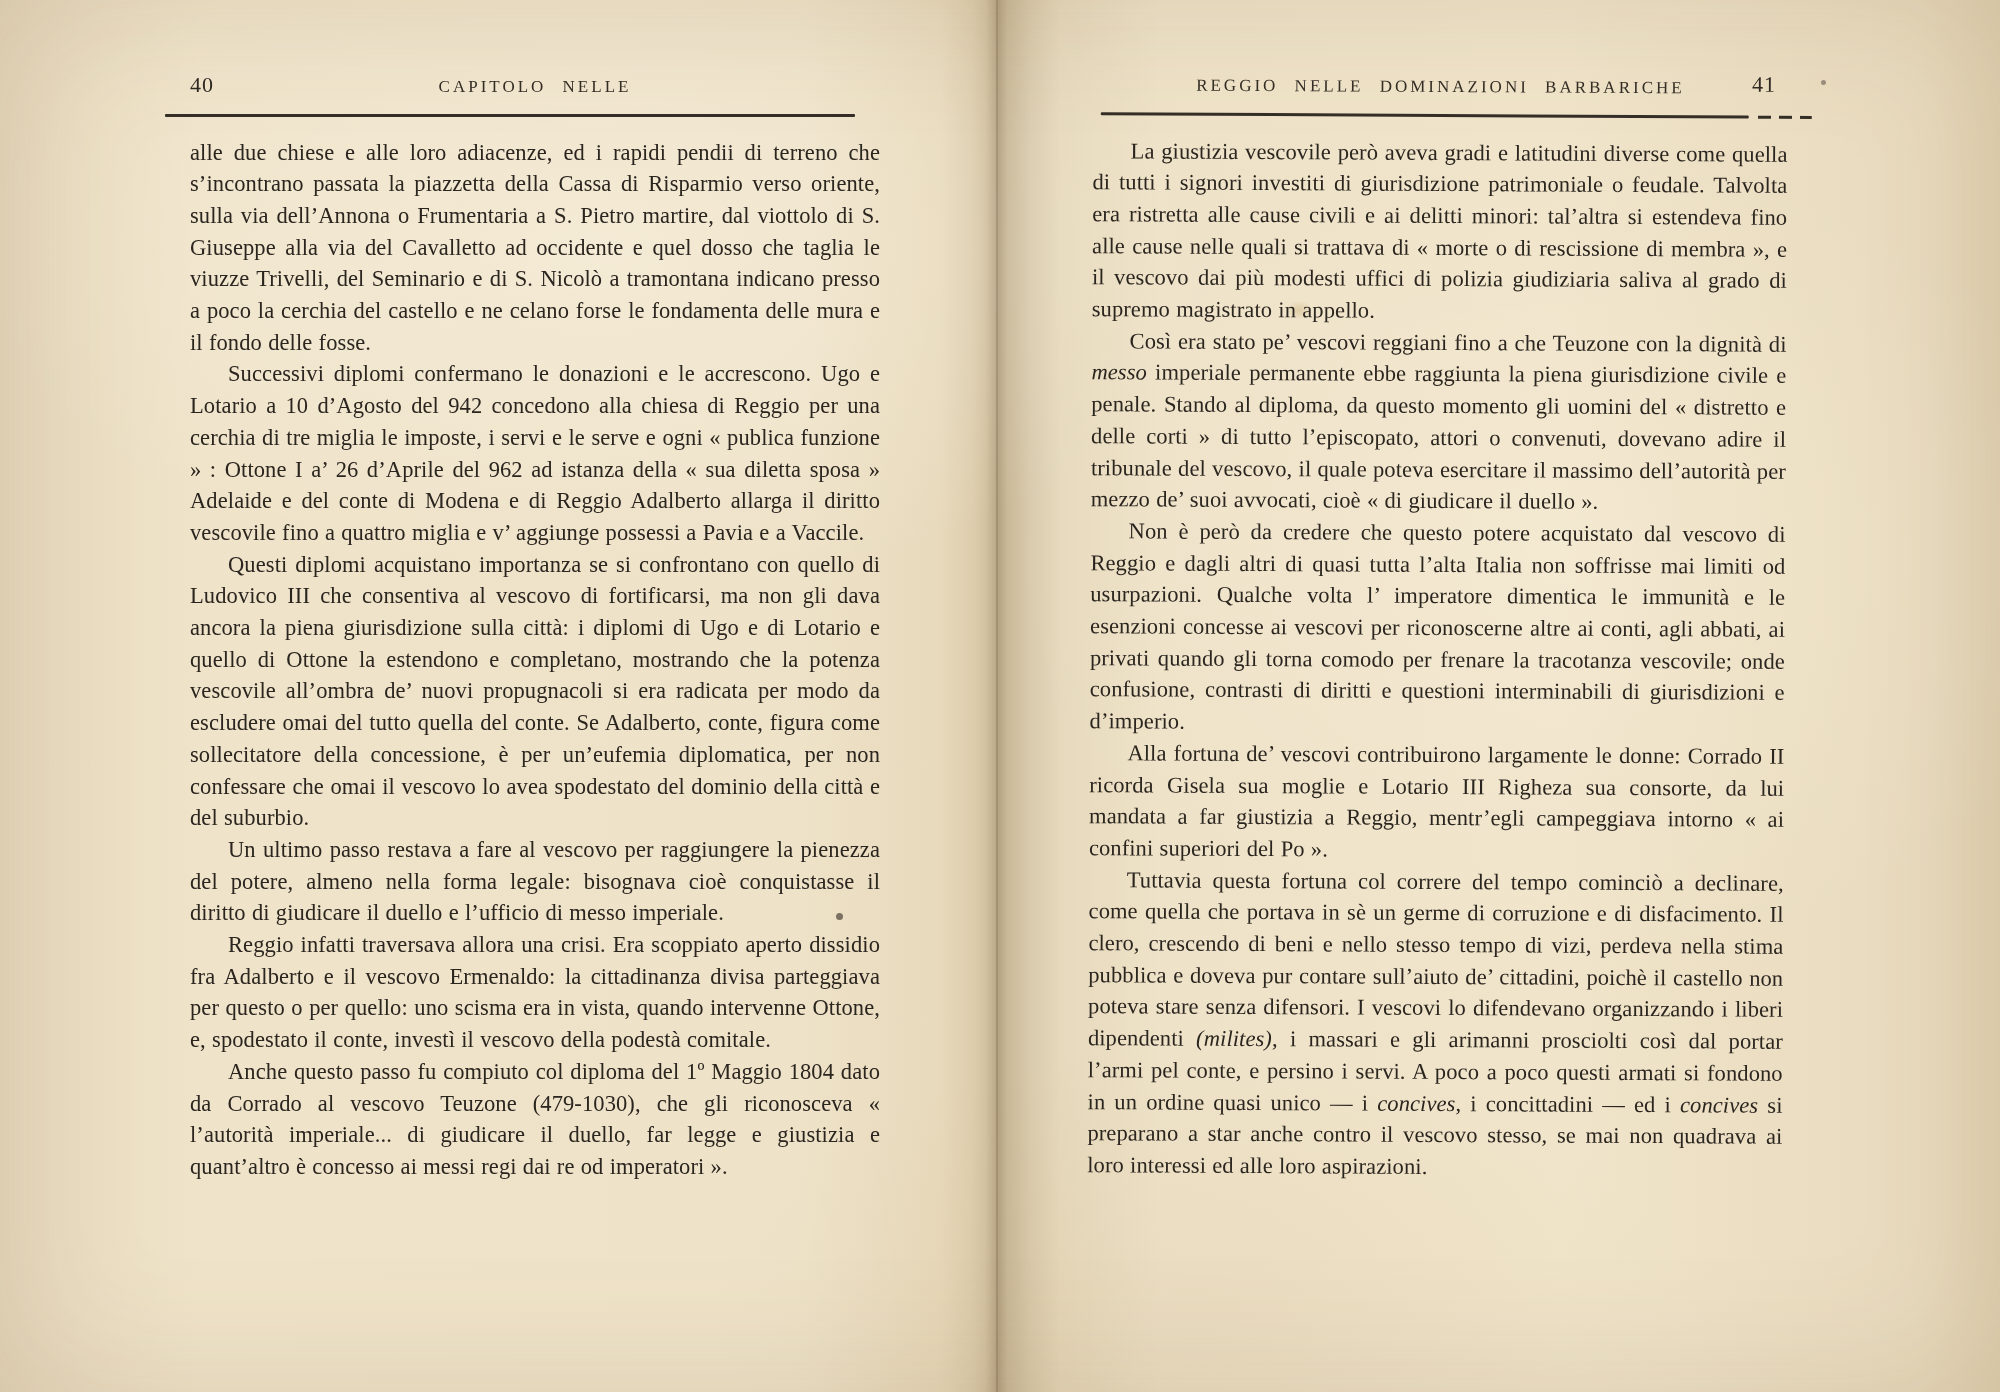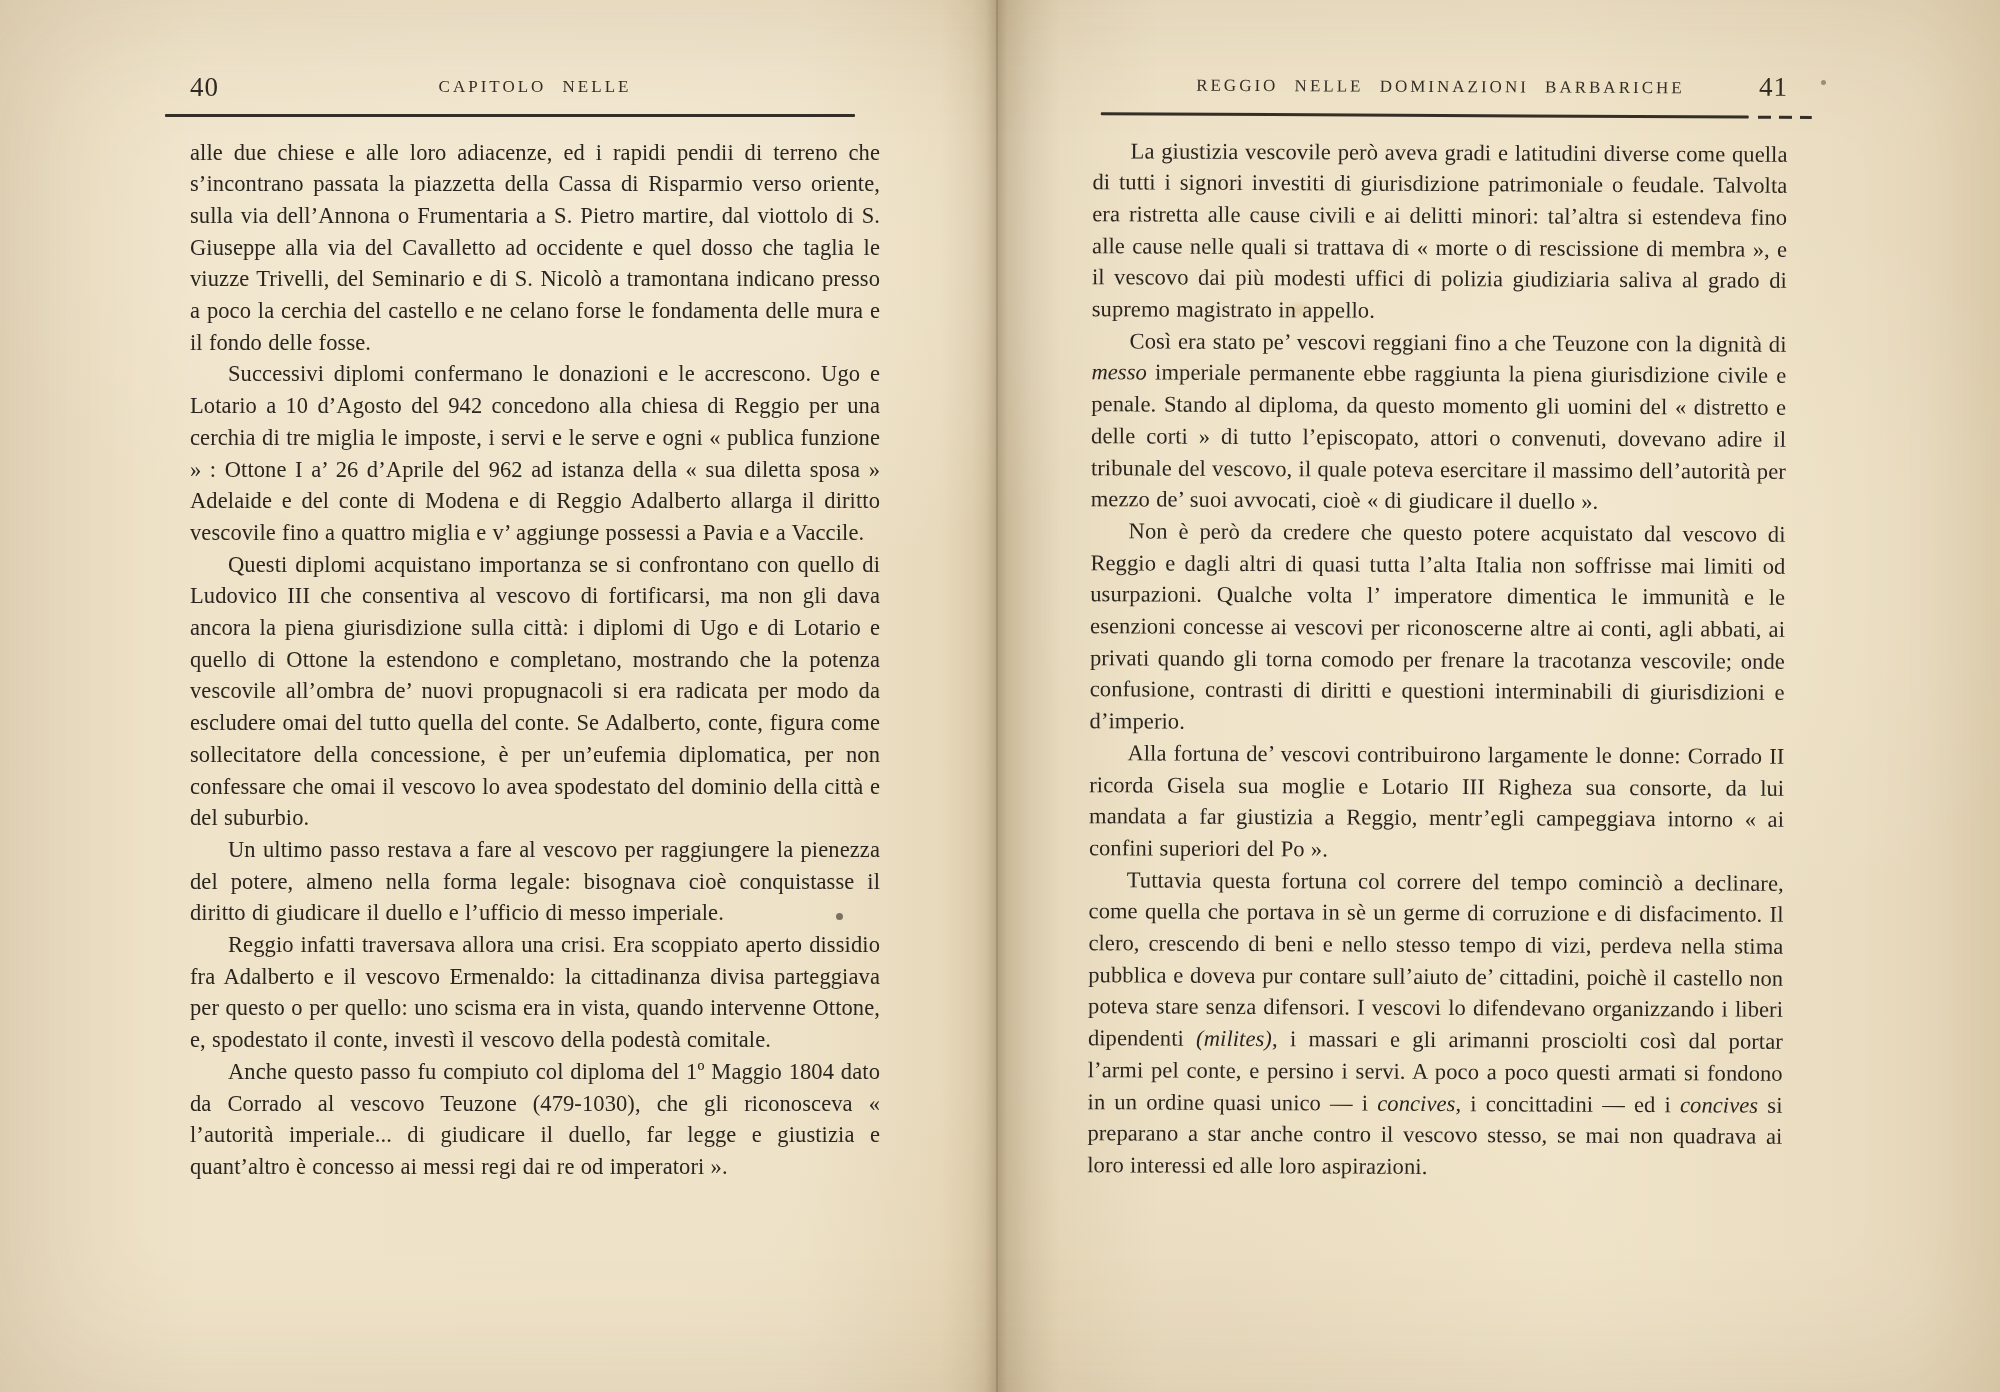--- a/index.html
+++ b/index.html
@@ -15,23 +15,23 @@
   .vignette{position:absolute;inset:0;box-shadow:inset 0 0 140px rgba(120,90,50,.16);pointer-events:none;}
   .gutter{
     position:absolute;left:940px;top:0;width:120px;height:1392px;pointer-events:none;
     background:linear-gradient(90deg,rgba(110,85,50,0) 0%,rgba(110,85,50,.10) 38%,rgba(80,60,35,.26) 49%,rgba(90,70,42,.14) 56%,rgba(110,85,50,0) 100%);
   }
   .fold-line{position:absolute;left:996px;top:0;width:2px;height:1392px;background:rgba(70,52,30,.18);pointer-events:none;}
   .page{position:absolute;top:72px;color:#2c2620;}
   .page.left{left:190px;width:690px;}
   .page.right{left:1093px;width:695px;transform:rotate(0.3deg);transform-origin:top center;}
   .ph{position:relative;height:27px;}
-  .pagenum{font-size:27px;letter-spacing:1px;color:#2e2922;}
+  .pagenum{font-size:22px;letter-spacing:1px;color:#2e2922;}
   .num-left{position:absolute;left:0;top:0;}
-  .num-right{position:absolute;right:0;top:-2px;margin-left:29px;}
+  .num-right{position:absolute;right:12px;top:-2px;margin-left:29px;}
   .running{
     position:absolute;left:50%;transform:translateX(-50%);top:5px;white-space:nowrap;
     font-size:17px;letter-spacing:3px;word-spacing:9px;color:#332d25;
   }
   .rule{height:2.5px;background:#352f27;margin-top:15px;border-radius:1px;}
   .rule-left{margin-left:-25px;width:690px;}
   .rule-right{position:relative;margin-left:8px;width:648px;}
   .rule-right::after{
     content:"";position:absolute;left:100%;margin-left:9px;top:0;height:2.5px;width:54px;
     background:repeating-linear-gradient(90deg,#352f27 0 13px,rgba(0,0,0,0) 13px 21px);

